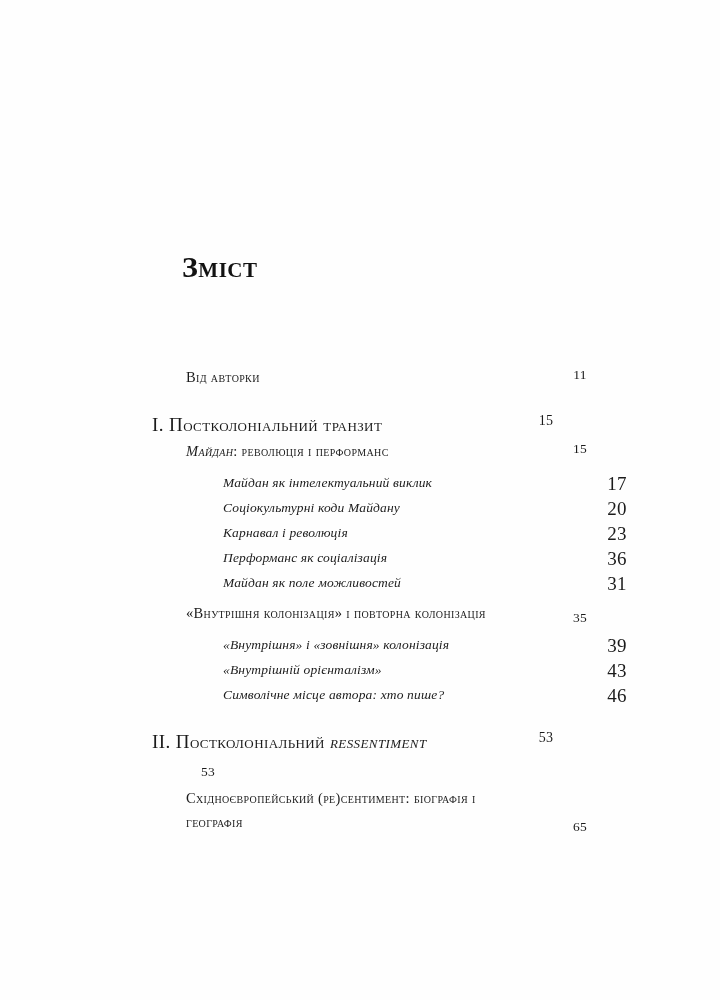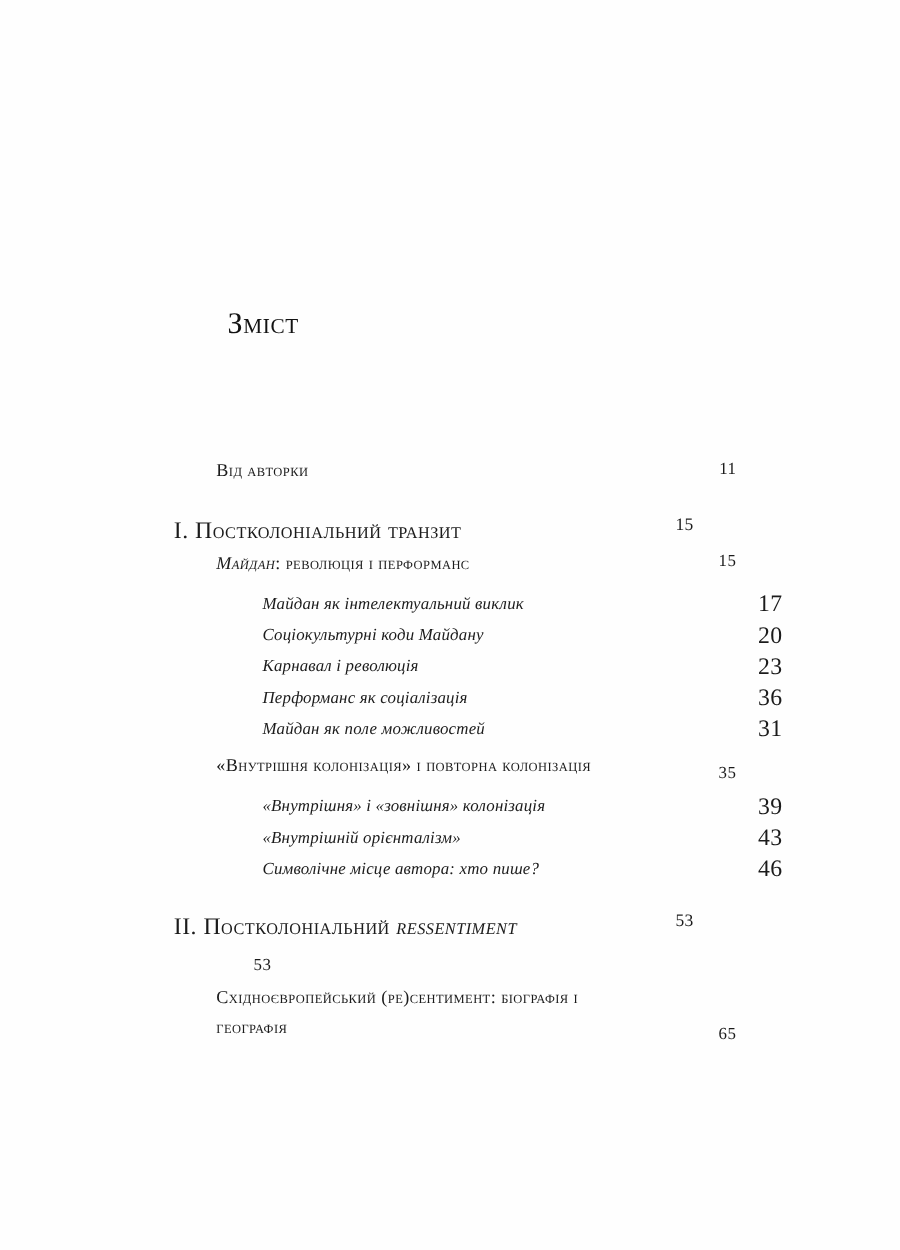--- a/index.html
+++ b/index.html
@@ -20,56 +20,56 @@
     width: 720px;
     height: 1000px;
     box-sizing: border-box;
   }
 
   
   .toc-title {
     position: absolute;
     left: 182px;
     top: 231px;
-    font-size: 24px;
-    font-weight: normal;
+    font-size: 30px;
+    font-weight: bold;
     letter-spacing: 0.5px;
     font-variant: small-caps;
     text-transform: lowercase;
     line-height: 1.05;
     color: #121212;
   }
   
   .toc-title::first-letter {
     text-transform: uppercase;
   }
 
   
   .toc-list {
     position: absolute;
-    left: 139px;
+    left: 152px;
     top: 366px;
     width: 416px;
   }
 
   .toc-entry {
     display: flex;
     align-items: flex-start;
     justify-content: space-between;
     color: #1b1b1b;
   }
 
   .entry-text {
     display: block;
   }
 
   .entry-page {
     flex: 0 0 auto;
     width: 44px;
-    text-align: right;
+    text-align: center;
     font-size: 13.5px;
     font-variant-numeric: oldstyle-nums;
     letter-spacing: 0.3px;
     white-space: nowrap;
   }
 
   
   .level-1 {
     margin-left: 0;
     margin-bottom: 2px;

